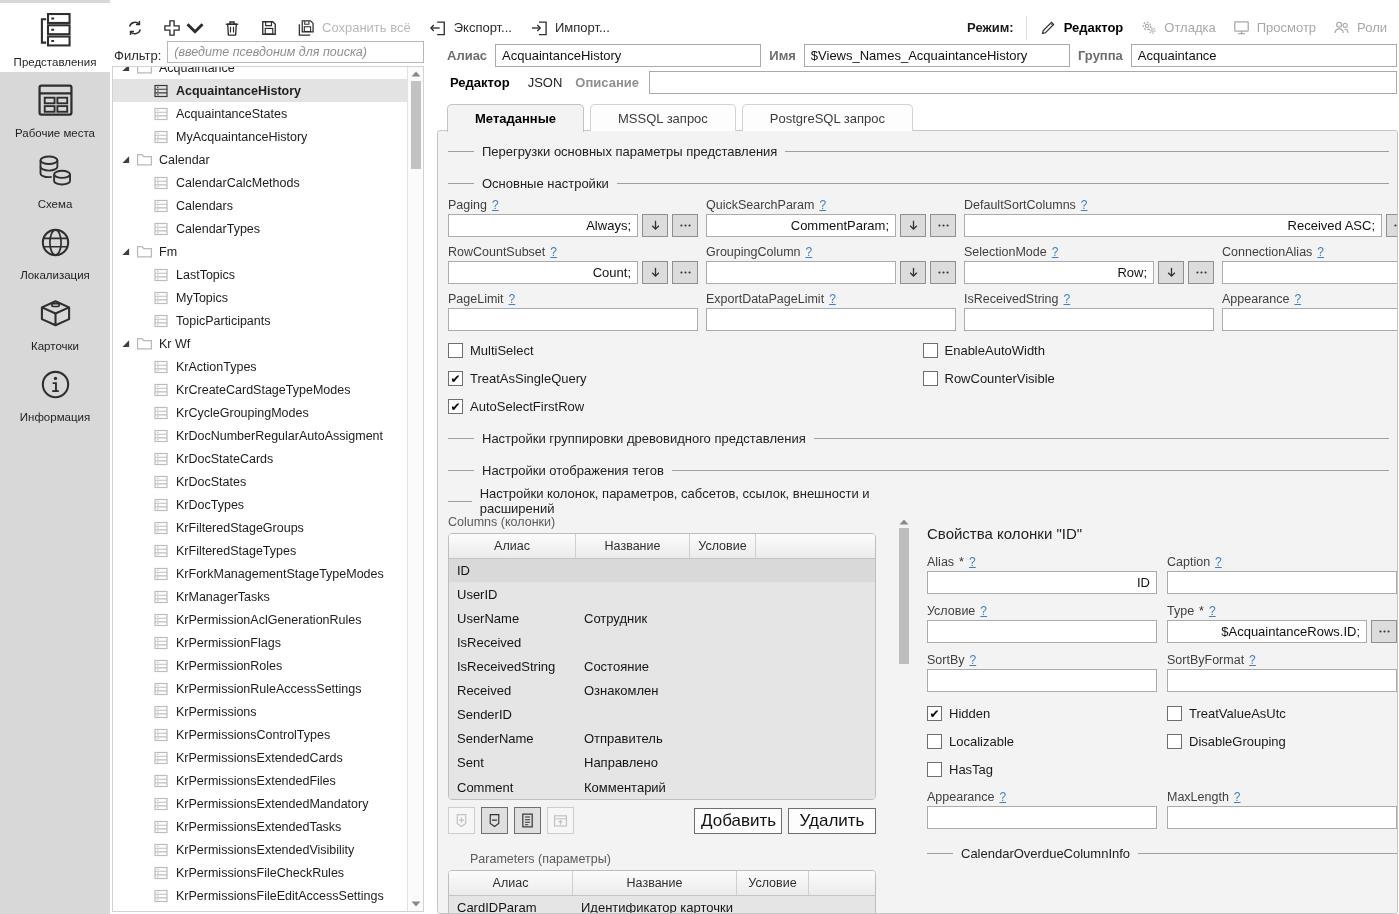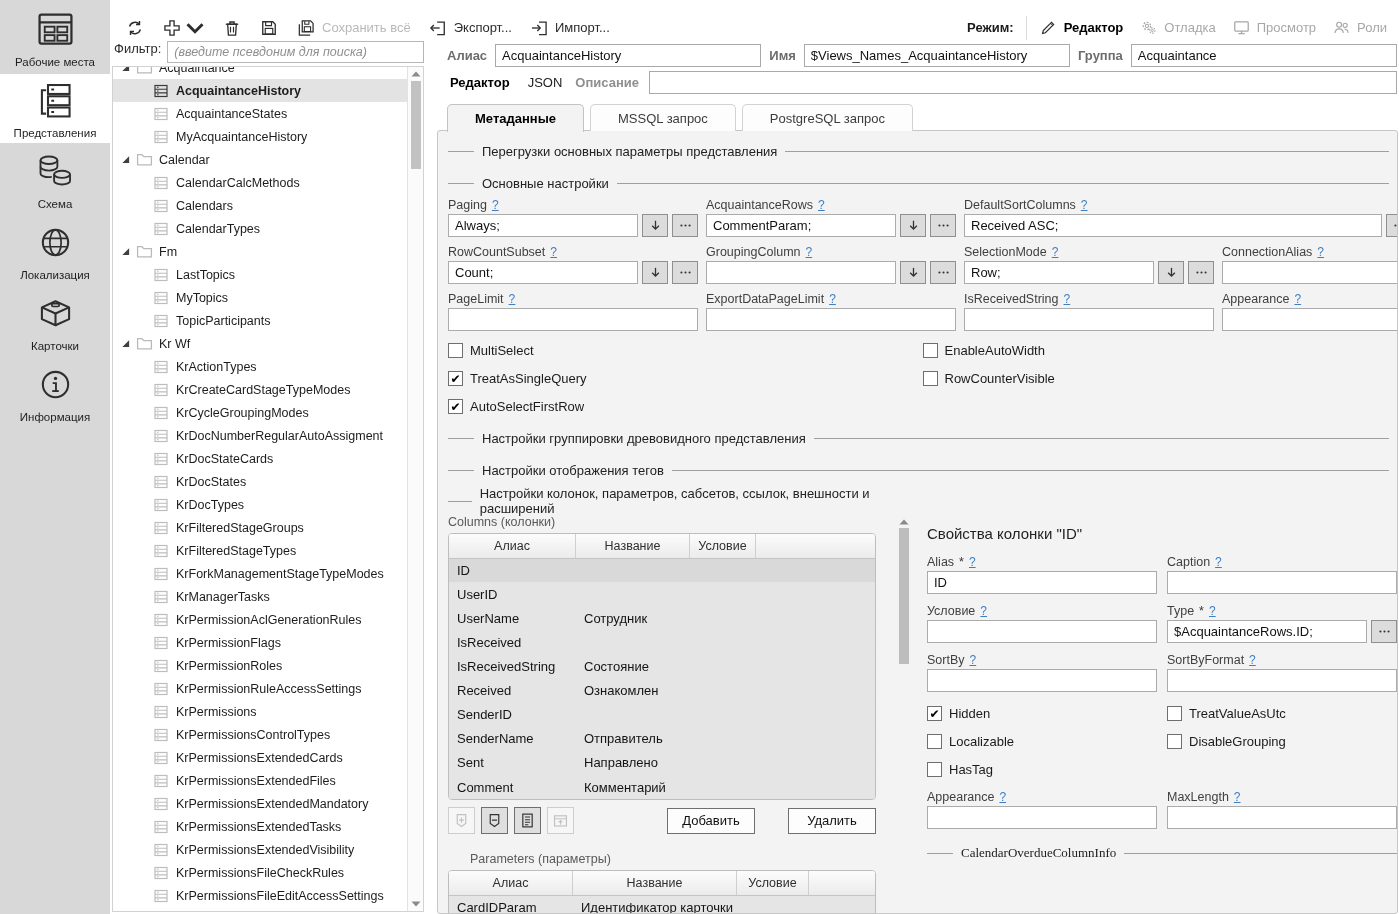--- a/index.html
+++ b/index.html
@@ -27,21 +27,21 @@
   #modeLabel{font-weight:bold;color:#1b1b1b;}
   .tb-sep{width:1px;height:24px;background:#dcdcdc;}
   #modes{display:flex;gap:16px;}
   .mode{display:flex;align-items:center;gap:6px;color:#a8a8a8;cursor:pointer;}
   .mode .icn{color:#a8a8a8;}
   .mode .icn svg{width:19px;height:19px;}
   .mode.active{color:#000;font-weight:bold;}
   .mode.active .icn{color:#2e2e2e;}
 
   
-  #filterRow{position:absolute;left:114px;top:41px;width:310px;display:flex;align-items:flex-start;gap:6px;}
+  #filterRow{position:absolute;left:114px;top:41px;width:310px;display:flex;align-items:flex-end;gap:6px;}
   #filterRow label{color:#2b2b2b;}
   #filterRow input{flex:1;height:22px;border:1px solid #b7b7b7;padding:0 6px;font-family:inherit;font-size:12.5px;color:#333;}
   #filterRow input::placeholder{color:#8f8f8f;font-style:italic;}
   #treeBox{position:absolute;left:112px;top:66px;width:312px;height:846px;border:1px solid #d2d2d2;background:#fff;overflow:hidden;}
   #tree{margin-top:-11px;}
   .trow{height:23px;display:flex;align-items:center;cursor:pointer;white-space:nowrap;overflow:hidden;padding-right:18px;}
   .tfolder{padding-left:8px;gap:6px;}
   .texp{display:inline-flex;}
   .texp svg{width:9px;height:9px;}
   .tfolder .icn svg{width:17px;height:17px;}
@@ -80,30 +80,30 @@
          border-radius:3px;overflow:hidden;z-index:1;padding:8px 8px 0 10px;}
 
   .section{display:flex;align-items:center;gap:8px;font-size:13px;color:#222;height:16px;}
   .section::before{content:"";width:26px;border-top:1px solid #9f9f9f;}
   .section::after{content:"";flex:1;border-top:1px solid #9f9f9f;}
   #secOverrides{margin:4px 0 16px;}
   #secMain{margin-bottom:6px;}
   #secTreeGroup{margin-top:16px;}
   #secTags{margin-top:16px;}
   #secColumns{margin-top:15px;width:466px;}
-  #secCalendar{margin-top:16px;font-family:Liberation Serif, serif;}
+  #secCalendar{margin-top:16px;}
 
   #settingsGrid{display:grid;grid-template-columns:repeat(4,1fr);column-gap:8px;row-gap:7px;}
   .fld{display:flex;flex-direction:column;}
   .fld.span2{grid-column:span 2;}
   .flabel{display:flex;align-items:center;gap:5px;margin-bottom:2px;color:#3f3f3f;font-size:12.5px;height:15px;}
   .freq{color:#333;}
   .helpq{color:#3f7fc1;text-decoration:underline;font-size:12px;cursor:pointer;}
   .frow{display:flex;gap:4px;}
-  .finput{flex:1;min-width:0;height:23px;border:1px solid #ababab;background:#fff;padding:0 6px;font-size:13px;font-family:inherit;color:#111;}
+  .finput{flex:1;min-width:0;height:23px;border:1px solid #ababab;background:#fff;padding:0 6px;font-size:13px;font-family:inherit;color:#111;text-align:right;}
   .sqbtn{width:26px;height:23px;border:1px solid #8f8f8f;background:#dcdcdc;display:flex;align-items:center;justify-content:center;cursor:pointer;padding:0;color:#333;}
   .sqbtn svg{width:13px;height:13px;}
 
   #cbGrid{display:grid;grid-template-columns:repeat(2,1fr);column-gap:8px;row-gap:13px;margin-top:12px;}
   .cbwrap{display:flex;align-items:center;gap:7px;cursor:pointer;}
   .cb{width:15px;height:15px;border:1px solid #6f6f6f;background:#fff;display:flex;align-items:center;justify-content:center;
       font-size:12px;color:#000;line-height:1;flex:0 0 auto;}
   .cblabel{font-size:13px;color:#1b1b1b;white-space:nowrap;}
 
   
@@ -120,61 +120,61 @@
   .drow{display:grid;height:24px;border-bottom:1px solid #e4e4e4;background:#e5e5e5;cursor:pointer;}
   .drow:last-child{border-bottom:none;}
   .drow.sel{background:#d9d9d9;}
   .dc{display:flex;align-items:center;padding-left:8px;font-size:13px;color:#141414;overflow:hidden;white-space:nowrap;}
   #toolsRow{margin-top:7px;width:428px;display:flex;align-items:center;gap:6px;}
   .tgbtn{width:27px;height:27px;border:1px solid;display:flex;align-items:center;justify-content:center;background:transparent;padding:0;cursor:pointer;}
   .tgbtn.on{border-color:#6f6f6f;background:#dfdfdf;color:#333;}
   .tgbtn.off{border-color:#cdcdcd;color:#c2c2c2;background:#f6f6f6;cursor:default;}
   .tgbtn svg{width:17px;height:17px;}
   .tspacer{flex:1;}
-  .pbtn{width:88px;height:26px;border:1px solid #6f6f6f;background:#fdfdfd;font-size:13px;font-family:inherit;cursor:pointer;color:#111;margin-left:27px;}
+  .pbtn{width:88px;height:26px;border:1px solid #6f6f6f;background:#fdfdfd;font-size:17px;font-family:inherit;cursor:pointer;color:#111;}
 
   #midScroll{position:absolute;left:448px;top:0;width:17px;height:416px;}
   #midScroll .sthumb{left:3px;width:10px;background:#bdbdbd;}
 
   #propsPane{position:absolute;left:479px;top:10px;width:470px;}
   #propsTitle{font-size:15px;color:#1f1f1f;margin-bottom:12px;}
   #propsGrid,#propsGrid2{display:grid;grid-template-columns:1fr 1fr;column-gap:10px;row-gap:9px;}
   #propsGrid2{margin-top:12px;}
   #propsCbs{display:grid;grid-template-columns:1fr 1fr;column-gap:10px;row-gap:13px;margin-top:14px;}
 </style>
 </head>
 <body>
 
 <div id="app">
 
   <aside id="sidebar">
+      <div class="side-item sel">
+        <span class="icn side-icn">
+          <svg viewBox="0 0 48 48">
+            <path d="M14 13h-4.5v25H14" fill="none" stroke="currentColor" stroke-width="2.2"></path>
+            <rect x="16" y="7.5" width="23" height="9.5" fill="none" stroke="currentColor" stroke-width="2.2"></rect>
+            <rect x="16" y="19.5" width="23" height="9.5" fill="none" stroke="currentColor" stroke-width="2.2"></rect>
+            <rect x="16" y="31.5" width="23" height="9.5" fill="none" stroke="currentColor" stroke-width="2.2"></rect>
+            <path d="M19.5 12.2h3M19.5 24.2h3M19.5 36.2h3" stroke="currentColor" stroke-width="2"></path>
+          </svg>
+        </span>
+        <div class="side-label">Представления</div>
+      </div>
       <div class="side-item">
         <span class="icn side-icn">
           <svg viewBox="0 0 48 48">
             <rect x="7" y="8" width="34" height="31" rx="2" fill="none" stroke="currentColor" stroke-width="2.4"></rect>
             <path d="M7 16.5h34" stroke="currentColor" stroke-width="2.4"></path>
             <rect x="12.5" y="21" width="10.5" height="6" fill="none" stroke="currentColor" stroke-width="2"></rect>
             <rect x="26" y="21" width="10.5" height="6" fill="none" stroke="currentColor" stroke-width="2"></rect>
             <rect x="12.5" y="30" width="10.5" height="6" fill="none" stroke="currentColor" stroke-width="2"></rect>
             <rect x="26" y="30" width="10.5" height="6" fill="none" stroke="currentColor" stroke-width="2"></rect>
           </svg>
         </span>
         <div class="side-label">Рабочие места</div>
-      </div>
-      <div class="side-item sel">
-        <span class="icn side-icn">
-          <svg viewBox="0 0 48 48">
-            <path d="M14 13h-4.5v25H14" fill="none" stroke="currentColor" stroke-width="2.2"></path>
-            <rect x="16" y="7.5" width="23" height="9.5" fill="none" stroke="currentColor" stroke-width="2.2"></rect>
-            <rect x="16" y="19.5" width="23" height="9.5" fill="none" stroke="currentColor" stroke-width="2.2"></rect>
-            <rect x="16" y="31.5" width="23" height="9.5" fill="none" stroke="currentColor" stroke-width="2.2"></rect>
-            <path d="M19.5 12.2h3M19.5 24.2h3M19.5 36.2h3" stroke="currentColor" stroke-width="2"></path>
-          </svg>
-        </span>
-        <div class="side-label">Представления</div>
       </div>
       <div class="side-item">
         <span class="icn side-icn">
           <svg viewBox="0 0 48 48">
             <ellipse cx="17" cy="12" rx="9" ry="4" fill="none" stroke="currentColor" stroke-width="2"></ellipse>
             <path d="M8 12v7c0 2.2 4 4 9 4s9-1.8 9-4v-7" fill="none" stroke="currentColor" stroke-width="2"></path>
             <path d="M8 19v7c0 2.2 4 4 9 4 1 0 2-.1 3-.2" fill="none" stroke="currentColor" stroke-width="2"></path>
             <ellipse cx="31" cy="27" rx="8.5" ry="3.8" fill="none" stroke="currentColor" stroke-width="2"></ellipse>
             <path d="M22.5 27v7c0 2.1 3.8 3.8 8.5 3.8s8.5-1.7 8.5-3.8v-7" fill="none" stroke="currentColor" stroke-width="2"></path>
           </svg>
@@ -794,21 +794,21 @@
                 <svg viewBox="0 0 16 6">
                   <circle cx="3" cy="3" r="1.3" fill="currentColor"></circle>
                   <circle cx="8" cy="3" r="1.3" fill="currentColor"></circle>
                   <circle cx="13" cy="3" r="1.3" fill="currentColor"></circle>
                 </svg>
               </button>
             </div>
           </div>
           <div class="fld">
             <div class="flabel">
-              <span>AcquaintanceRows</span>
+              <span>QuickSearchParam</span>
               <a class="helpq">?</a>
             </div>
             <div class="frow">
               <input class="finput" value="CommentParam;" style="">
               <button class="sqbtn">
                 <svg viewBox="0 0 14 14">
                   <path d="M7 2v8.2" stroke="currentColor" stroke-width="1.4" fill="none"></path>
                   <polyline points="3.4,7.2 7,10.8 10.6,7.2" fill="none" stroke="currentColor" stroke-width="1.4"></polyline>
                 </svg>
               </button>

